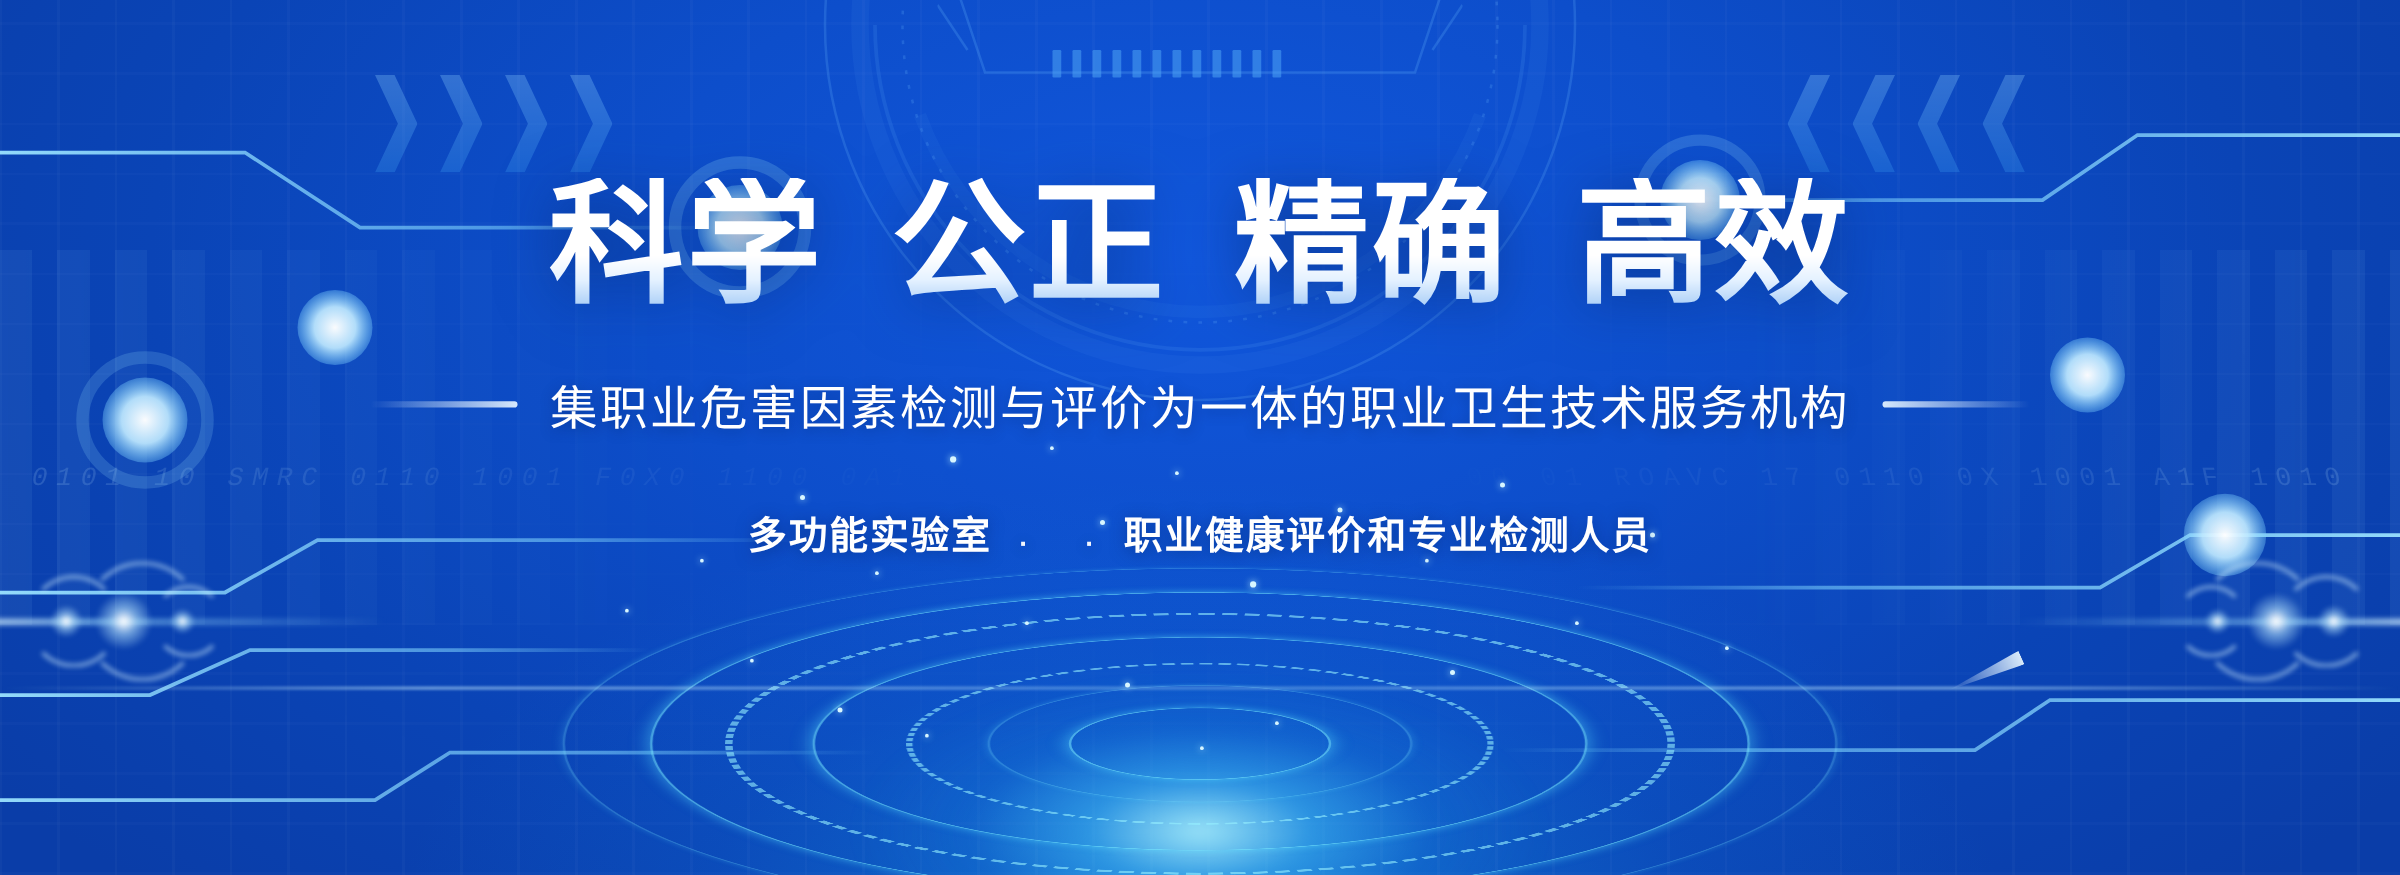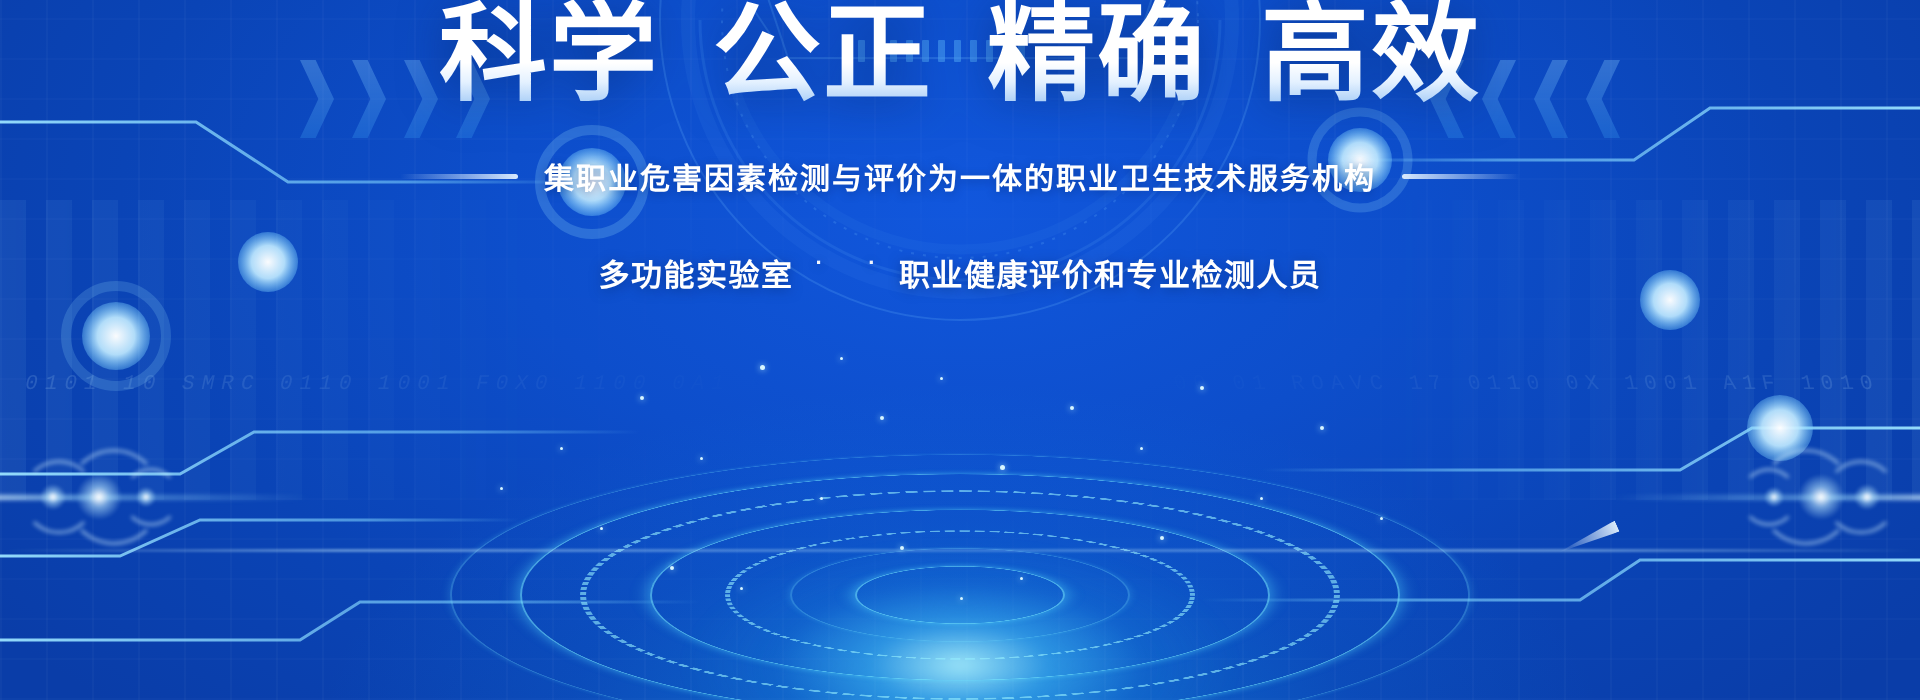--- a/index.html
+++ b/index.html
@@ -162,20 +162,21 @@
   .ledge{
     position:absolute; left:0; right:0; bottom:148px; height:3px;
     background:linear-gradient(90deg, rgba(255,255,255,0), rgba(195,235,255,.45) 18%, rgba(195,235,255,.25) 50%, rgba(195,235,255,.45) 82%, rgba(255,255,255,0));
     filter:blur(1px);
   }
 
   
   .content{position:absolute; inset:0; display:flex; flex-direction:column; align-items:center;}
 
   .headline{
+    margin-top:142px;
     font-size:108px;
     font-weight:700;
     line-height:1;
     letter-spacing:2px;
     white-space:nowrap;
     background:linear-gradient(180deg,#ffffff 0%,#ffffff 58%,#e4f1ff 76%,#9dc7f5 100%);
     -webkit-background-clip:text;
             background-clip:text;
     color:transparent;
     -webkit-text-fill-color:transparent;
@@ -188,28 +189,28 @@
   .sub-row{
     display:flex; align-items:center; gap:26px;
     margin-top:46px;
   }
   .rule{
     width:118px;height:5px;border-radius:3px;
     background:linear-gradient(90deg, rgba(210,235,255,0), rgba(226,241,255,.95));
   }
   .rule.r2{background:linear-gradient(270deg, rgba(210,235,255,0), rgba(226,241,255,.95));}
   .subtitle{
-    font-size:30px; font-weight:700; color:#ffffff; letter-spacing:2px; white-space:nowrap;
+    font-size:38px; font-weight:400; color:#ffffff; letter-spacing:2px; white-space:nowrap;
     text-shadow:0 2px 10px rgba(5,40,110,.45);
   }
 
   .tagline{
     margin-top:52px;
     font-size:31px; font-weight:700; color:#ffffff; letter-spacing:1.5px; white-space:nowrap;
-    display:flex; align-items:flex-start; gap:0;
+    display:flex; align-items:flex-end; gap:0;
     text-shadow:0 2px 12px rgba(5,40,110,.5);
   }
   .tagline .dot{display:inline-block; padding:0 22px; font-size:22px; opacity:.95;}
 </style>
 </head>
 <body>
 
 <div class="banner">
 
   <div class="grid-tex"></div>

